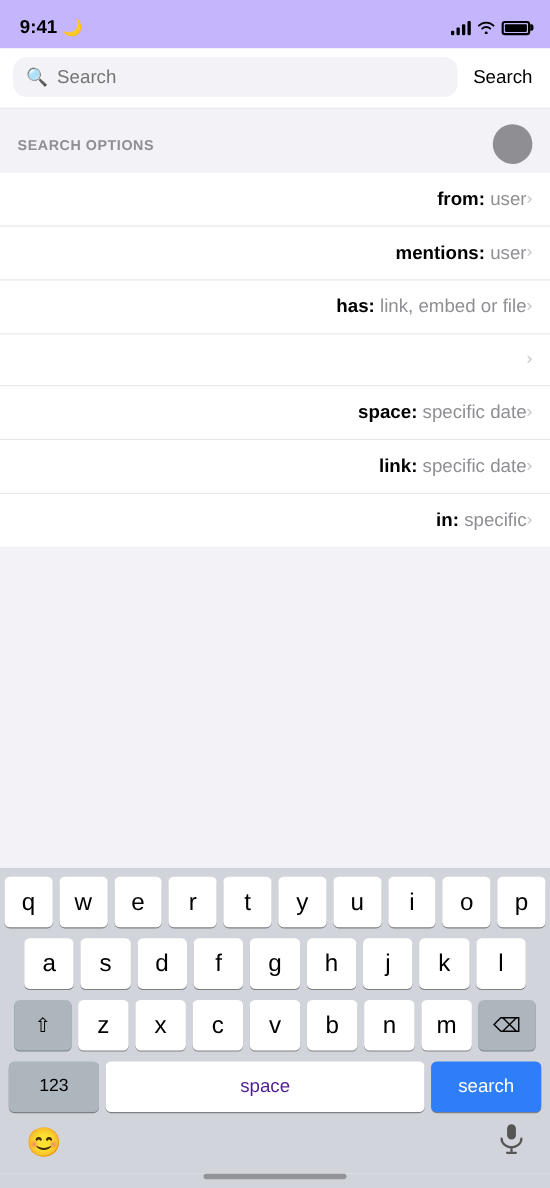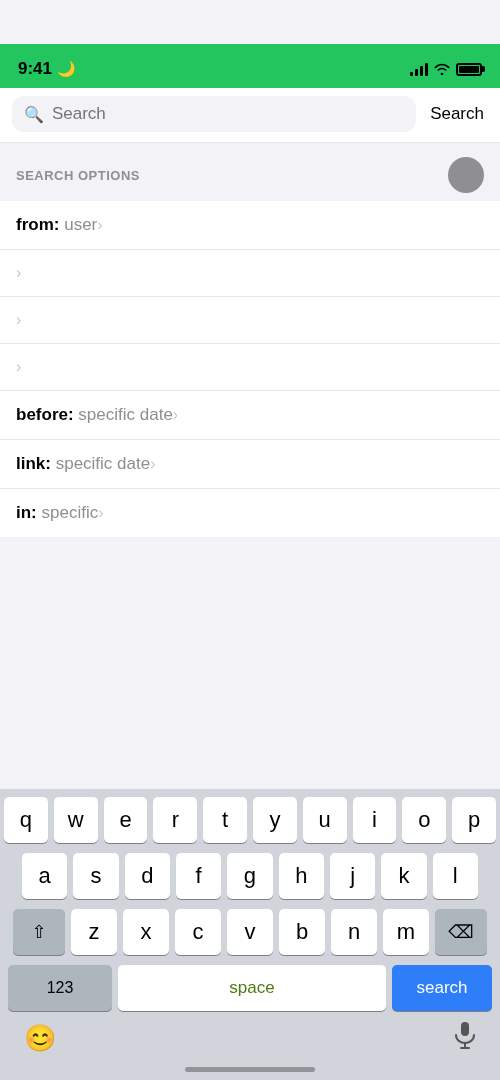--- a/index.html
+++ b/index.html
@@ -9,27 +9,26 @@
       height: 1080px;
       background: #f2f2f7;
       font-family: -apple-system, 'SF Pro Text', 'Helvetica Neue', sans-serif;
       overflow: hidden;
       display: flex;
       flex-direction: column;
     }
 
     
     .status-bar {
-      background: #22c55e;
+      background: #c4b5fd;
       display: flex;
       justify-content: space-between;
       align-items: center;
       padding: 12px 18px 6px 18px;
       height: 44px;
-      margin-top: 44px;
     }
     .status-time {
       font-size: 17px;
       font-weight: 600;
       color: #000;
       display: flex;
       align-items: center;
       gap: 5px;
     }
     .status-icons {
@@ -145,21 +144,21 @@
     }
 
     
     .options-list {
       background: #fff;
       flex-shrink: 0;
     }
     .option-row {
       display: flex;
       align-items: center;
-      justify-content: flex-start;
+      justify-content: flex-end;
       padding: 14px 16px;
       border-bottom: 1px solid #e5e5ea;
       cursor: pointer;
     }
     .option-row:last-child {
       border-bottom: none;
     }
     .option-text {
       font-size: 17px;
       color: #000;
@@ -227,40 +226,40 @@
     .bottom-row {
       display: flex;
       gap: 6px;
       padding: 0 4px;
       margin-bottom: 6px;
     }
     .key-123 {
       background: #adb5bd;
       border-radius: 5px;
       height: 46px;
-      width: 104px;
+      width: 82px;
       display: flex;
       align-items: center;
       justify-content: center;
       font-size: 16px;
       font-weight: 400;
       color: #000;
       cursor: pointer;
       box-shadow: 0 1px 0 rgba(0,0,0,0.4);
     }
     .key-space {
       background: #fff;
       border-radius: 5px;
       height: 46px;
       flex: 1;
       display: flex;
       align-items: center;
       justify-content: center;
       font-size: 17px;
-      color: #4d7c0f;
+      color: #4c1d95;
       cursor: pointer;
       box-shadow: 0 1px 0 rgba(0,0,0,0.4);
     }
     .key-search {
       background: #2d7ef8;
       border-radius: 5px;
       height: 46px;
       width: 100px;
       display: flex;
       align-items: center;
@@ -345,31 +344,39 @@
 
 <div class="options-list">
   <div class="option-row">
     <span class="option-text">
       <strong>from:</strong>
       <span> user</span>
     </span>
     <span class="chevron">›</span>
   </div>
   <div class="option-row">
-    <span class="chevron">›</span>
-  </div>
-  <div class="option-row">
-    <span class="chevron">›</span>
-  </div>
-  <div class="option-row">
-    <span class="chevron">›</span>
-  </div>
-  <div class="option-row">
-    <span class="option-text">
-      <strong>before:</strong>
+    <span class="option-text">
+      <strong>mentions:</strong>
+      <span> user</span>
+    </span>
+    <span class="chevron">›</span>
+  </div>
+  <div class="option-row">
+    <span class="option-text">
+      <strong>has:</strong>
+      <span> link, embed or file</span>
+    </span>
+    <span class="chevron">›</span>
+  </div>
+  <div class="option-row">
+    <span class="chevron">›</span>
+  </div>
+  <div class="option-row">
+    <span class="option-text">
+      <strong>space:</strong>
       <span> specific date</span>
     </span>
     <span class="chevron">›</span>
   </div>
   <div class="option-row">
     <span class="option-text">
       <strong>link:</strong>
       <span> specific date</span>
     </span>
     <span class="chevron">›</span>

